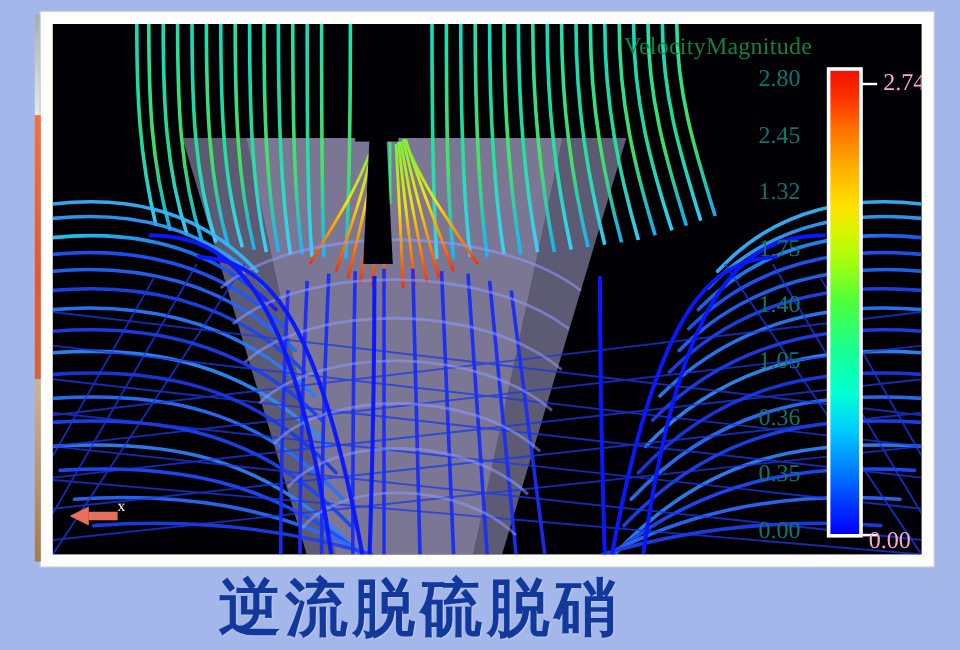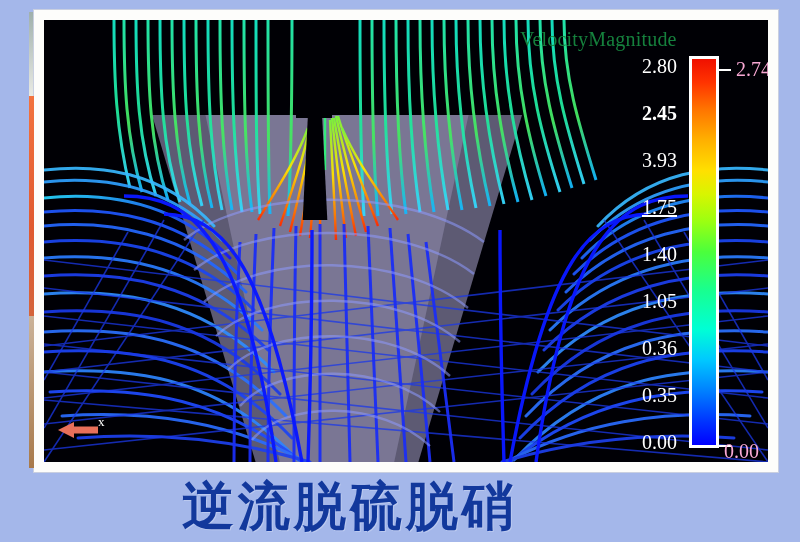--- a/index.html
+++ b/index.html
@@ -104,22 +104,22 @@
 
   .cbar-title{
     position:absolute;left:476px;top:8px;width:190px;
     color:#15803d;font-size:20px;letter-spacing:.2px;
     text-align:left;white-space:nowrap;
   }
   .cbar-labels{
     position:absolute;left:545px;top:36px;width:95px;height:396px;
   }
   .cbar-labels span{
-    position:absolute;right:7px;
-    color:#ffffff;font-size:20px;line-height:20px;white-space:nowrap;text-align:right;
+    position:absolute;right:17px;
+    color:#0f766e;font-size:20px;line-height:20px;white-space:nowrap;text-align:right;
   }
   .range-lbl{
     position:absolute;color:#f9a8d4;font-size:20px;white-space:nowrap;
   }
   .range-lbl.max{left:692px;top:38px;}
   .range-lbl.min{left:680px;top:420px;}
 
   
   .axis-ind{position:absolute;left:8px;top:390px;width:70px;height:44px;}
   .axis-ind .lbl{
@@ -323,23 +323,23 @@
       </g>
     </svg>
 
     <div class="nozzle-gap"></div>
     <div class="nozzle"></div>
 
     <div class="cbar-title">VelocityMagnitude</div>
 
     <div class="cbar-labels">
       <span style="top:0px;">2.80</span>
-      <span style="top:47px;font-weight:bold;">2.45</span>
-      <span style="top:94px;">3.93</span>
-      <span style="top:141px;text-decoration:underline;">1.75</span>
+      <span style="top:47px;">2.45</span>
+      <span style="top:94px;">1.32</span>
+      <span style="top:141px;">1.75</span>
       <span style="top:188px;">1.40</span>
       <span style="top:235px;">1.05</span>
       <span style="top:282px;">0.36</span>
       <span style="top:329px;">0.35</span>
       <span style="top:376px;">0.00</span>
     </div>
 
     <div class="cbar">
       <div class="cbar-grad"></div>
     </div>

